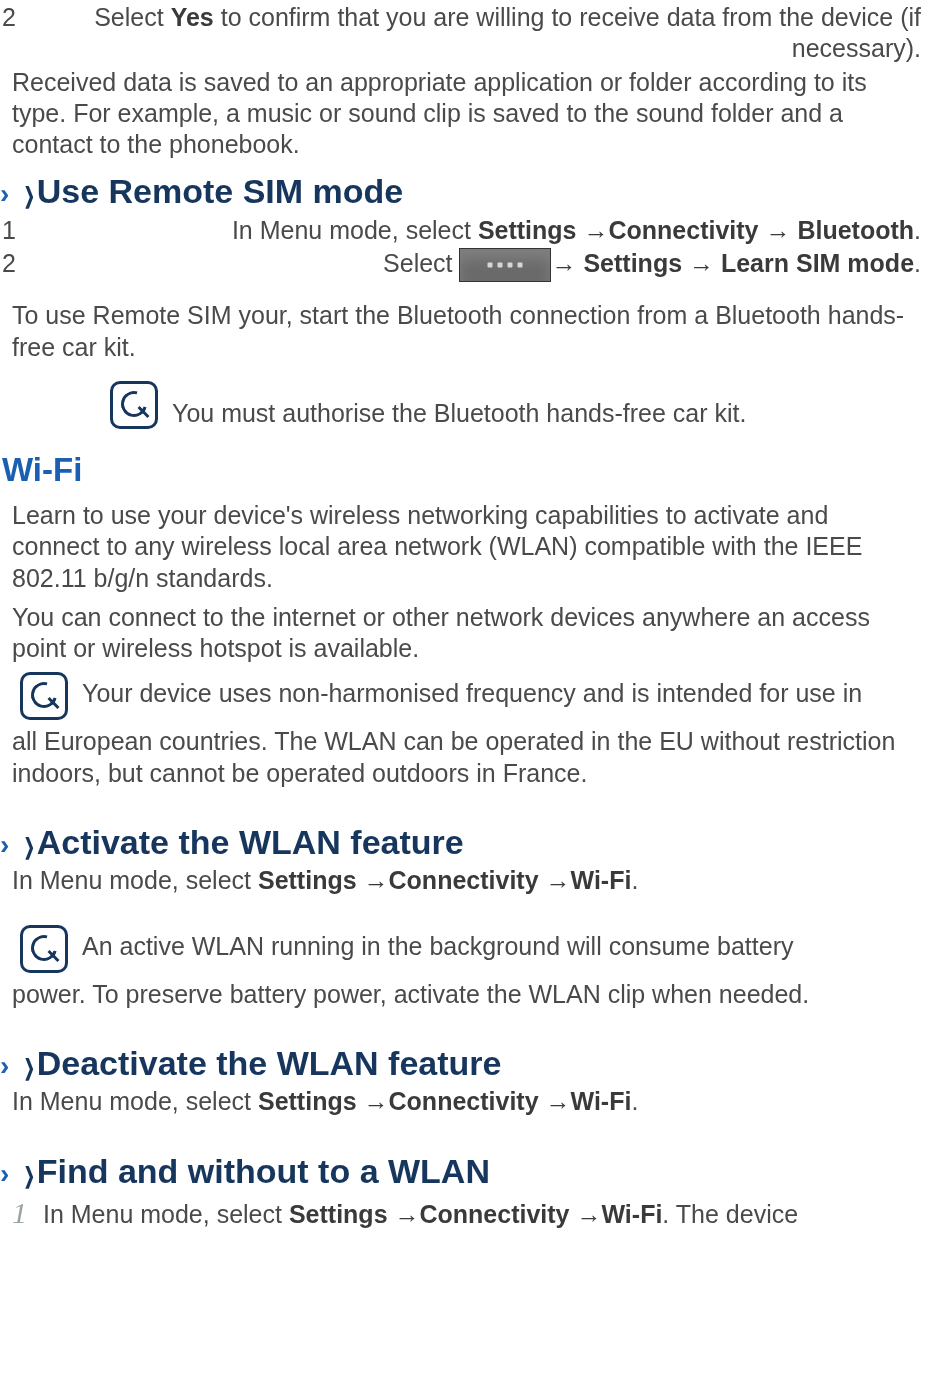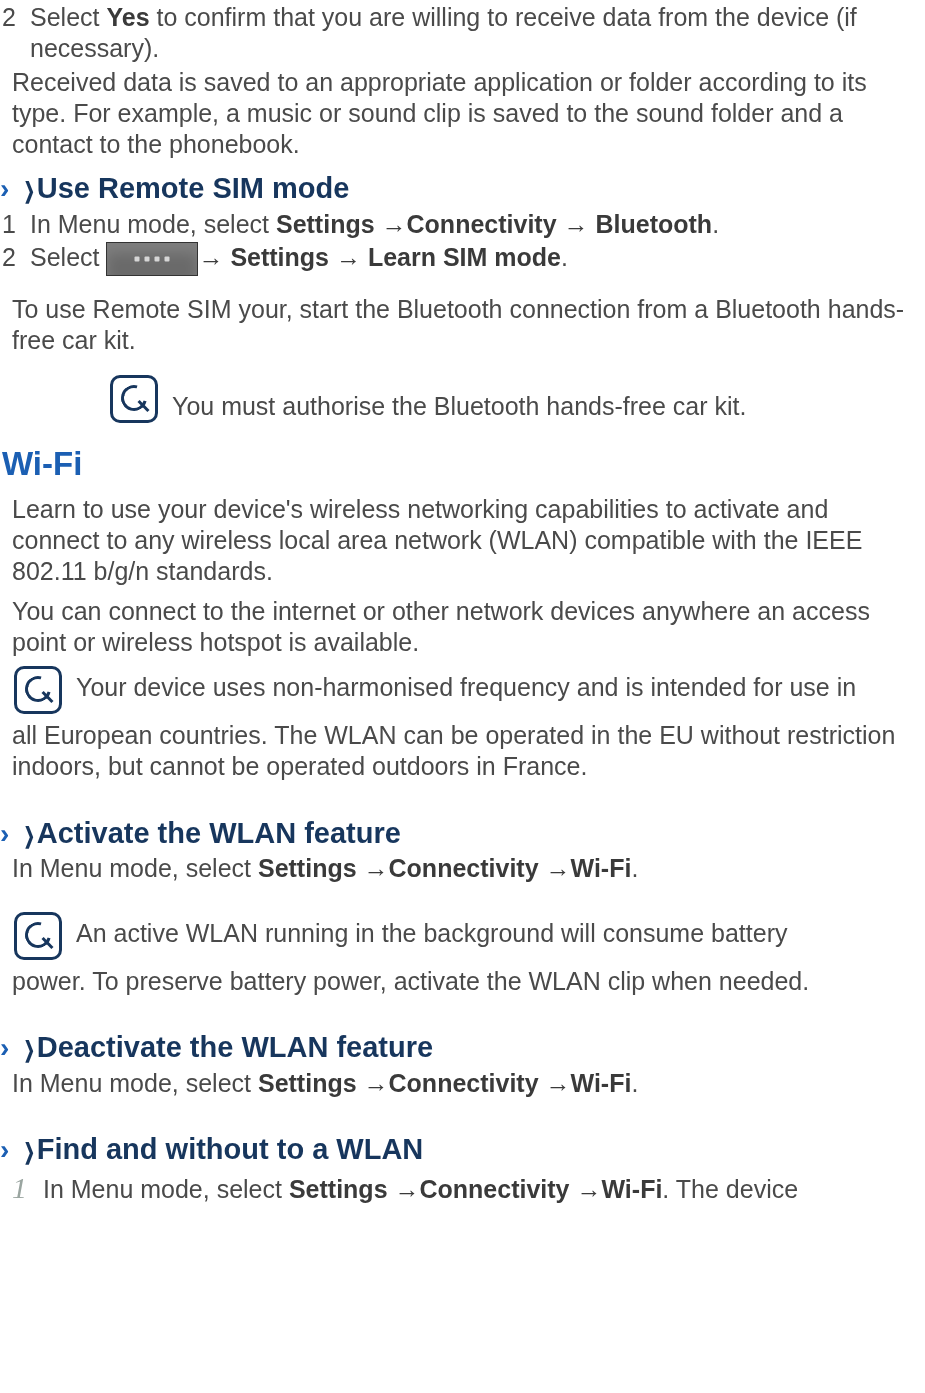--- a/index.html
+++ b/index.html
@@ -7,41 +7,41 @@
       font-size: 25px;
       color: #4a4a4a;
       margin: 0;
       padding: 0;
       width: 925px;
       line-height: 1.25;
     }
     .content { padding: 0 4px 0 0; }
     .step-row { display: flex; margin: 2px 0; }
     .step-num { min-width: 28px; padding-left: 2px; }
-    .step-text { flex: 1; }
+    .step-text { flex: 1; text-align: right; }
     .bold { font-weight: bold; color: #3a3a3a; }
     .para { margin: 2px 0 8px 0; padding-left: 12px; }
     .chev {
       color: #1b5fb3;
       font-weight: bold;
       font-size: 28px;
       margin-right: 4px;
     }
     .sub-chev {
       color: #17365d;
       font-weight: bold;
       font-size: 22px;
       display: inline-block;
       transform: scaleX(0.6);
       margin-right: -2px;
     }
     .section-title {
       color: #17365d;
       font-weight: bold;
-      font-size: 29px;
+      font-size: 34px;
       margin: 0;
     }
     .major-title {
       color: #1b5fb3;
       font-weight: bold;
       font-size: 33px;
       margin: 20px 0 10px 0;
       padding-left: 2px;
     }
     .section-line { margin-top: 10px; }
@@ -81,21 +81,21 @@
     .note-line {
       display: flex;
       align-items: flex-end;
       margin: 18px 0 8px 0;
       padding-left: 110px;
     }
     .note-line-left {
       display: flex;
       align-items: flex-start;
       margin: 6px 0;
-      padding-left: 14px;
+      padding-left: 20px;
     }
     .note-text { flex: 1; padding-top: 6px; }
     .more-icon {
       display: inline-block;
       width: 90px;
       height: 32px;
       background: #6a6a6a;
       border: 1px solid #333;
       vertical-align: middle;
       position: relative;

